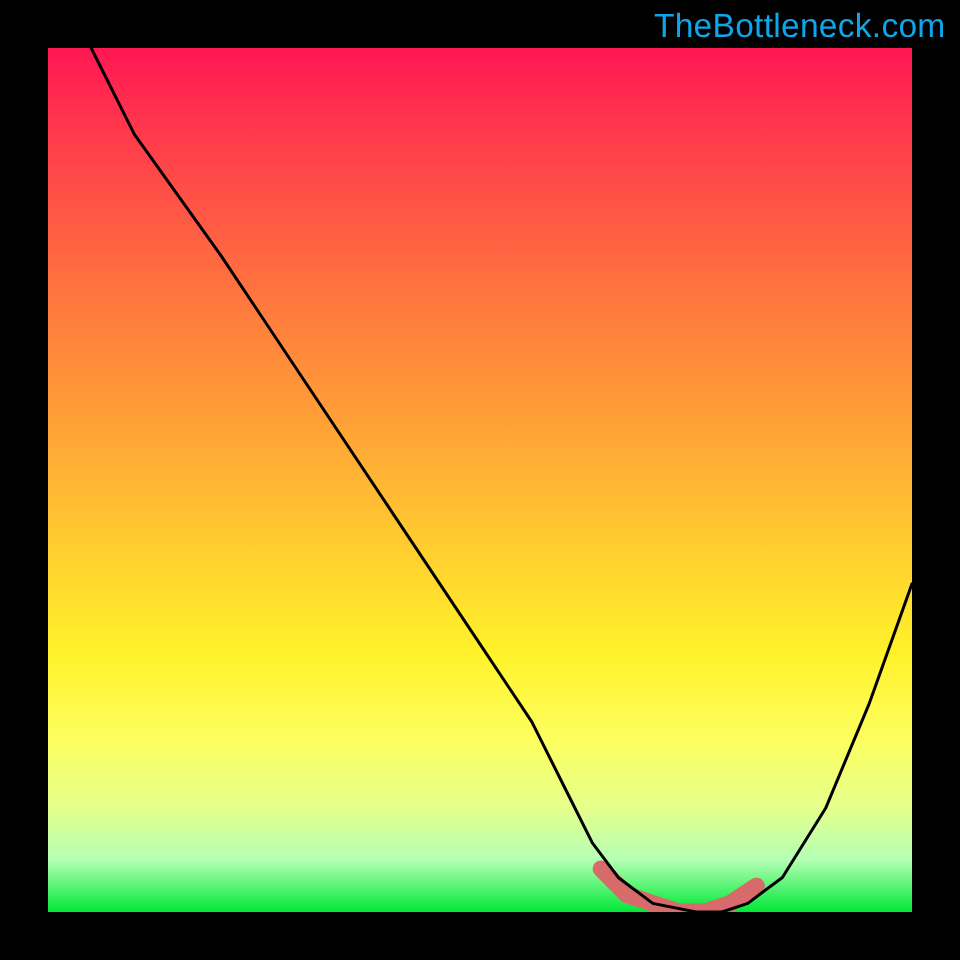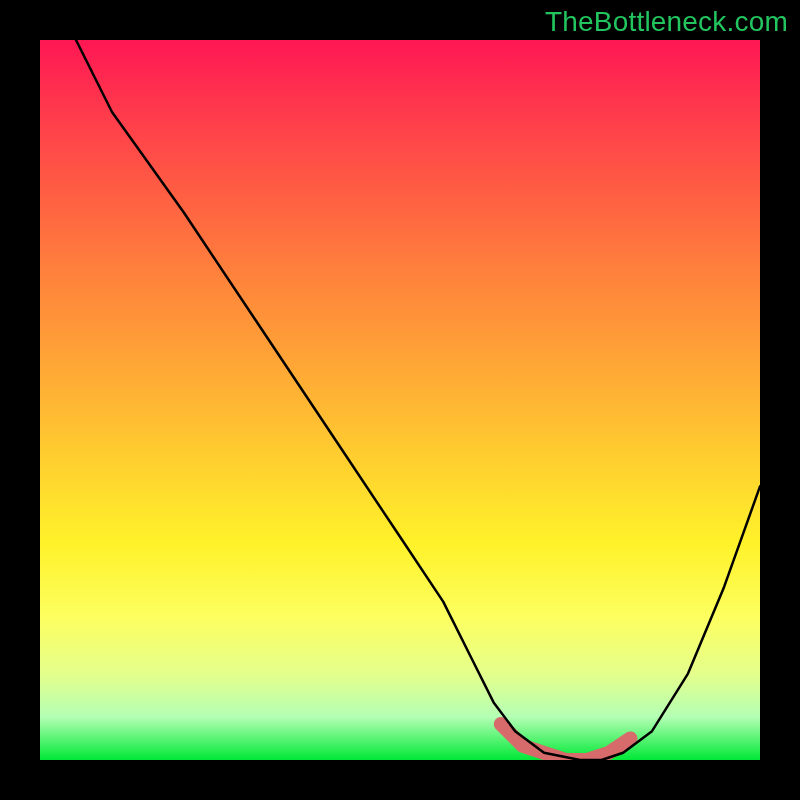--- a/index.html
+++ b/index.html
@@ -13,21 +13,21 @@
   .frame {
     position: relative;
     width: 800px;
     height: 800px;
     background: #000;
   }
   .watermark {
     position: absolute;
     top: 6px;
     right: 12px;
-    color: #22c55e;
+    color: #0ea5e9;
     font-family: Arial, Helvetica, sans-serif;
     font-size: 28px;
     letter-spacing: 0.2px;
     z-index: 10;
     text-align: right;
   }
   .plot-area {
     position: absolute;
     left: 40px;
     top: 40px;

